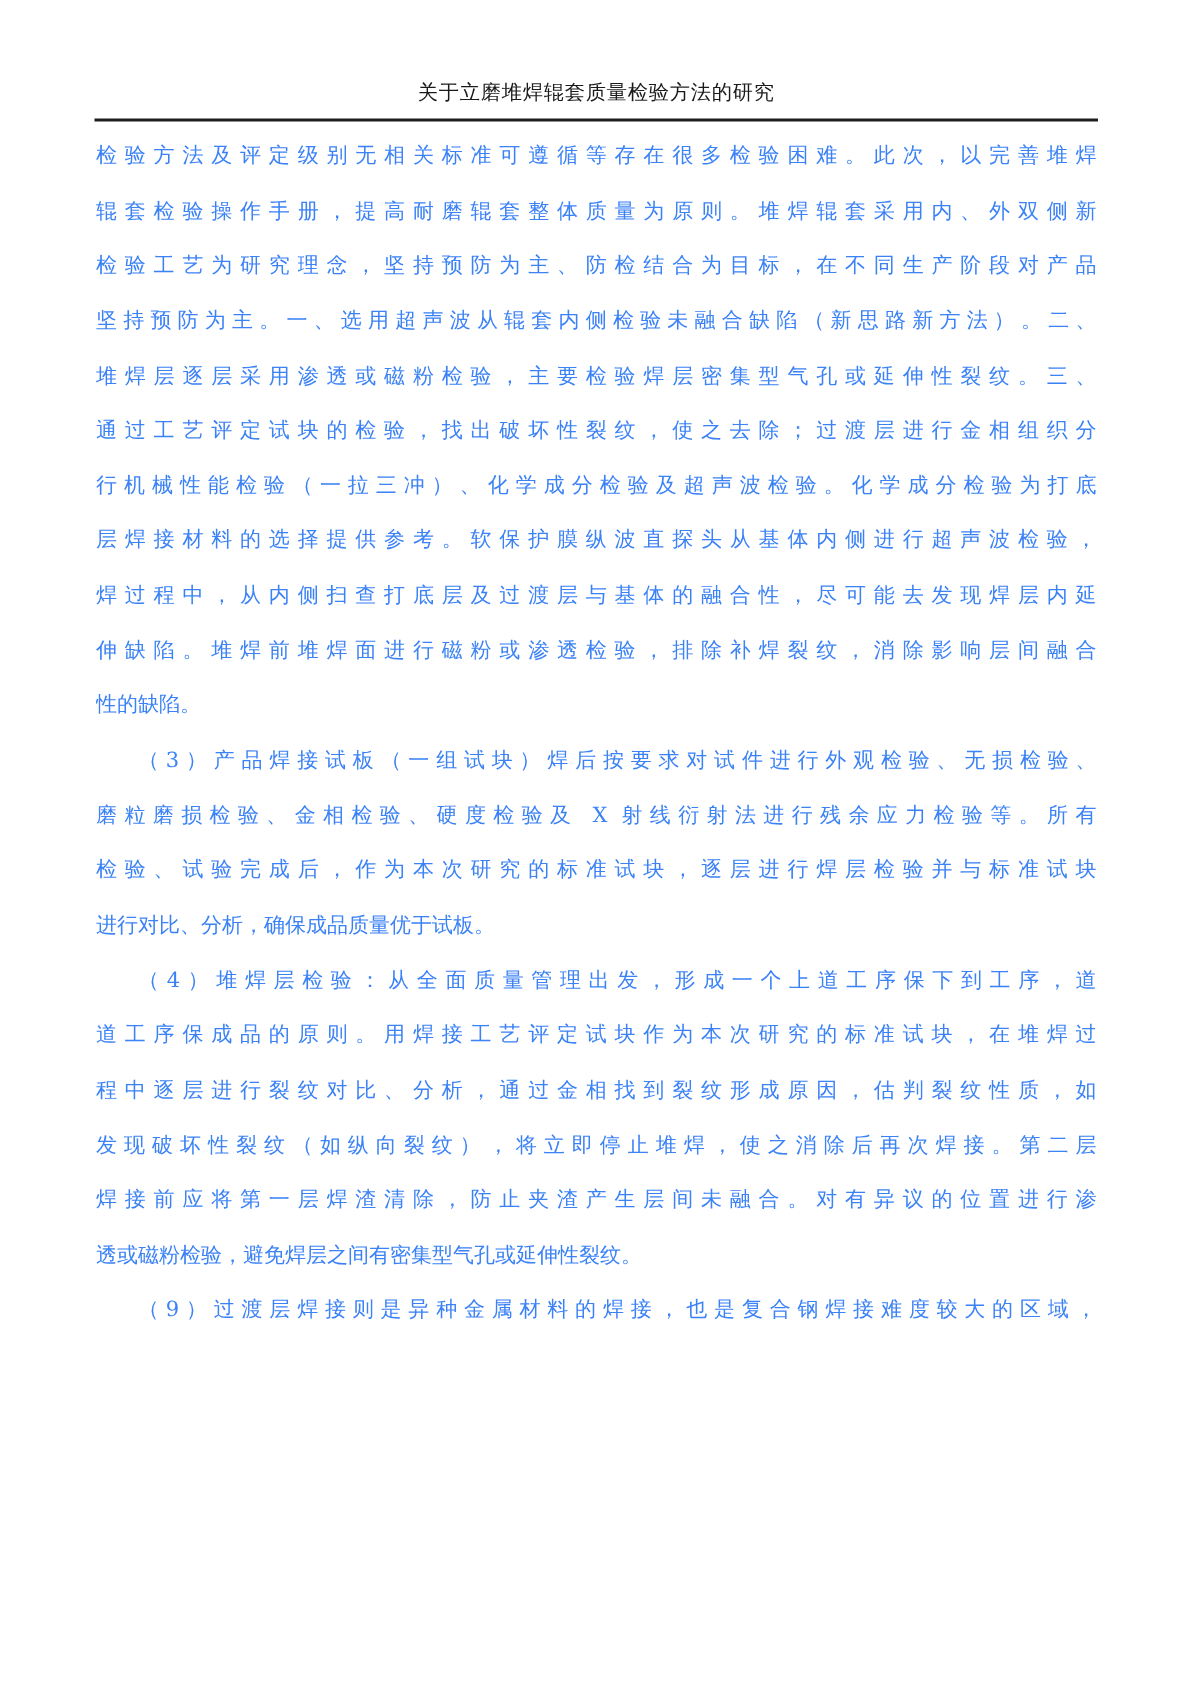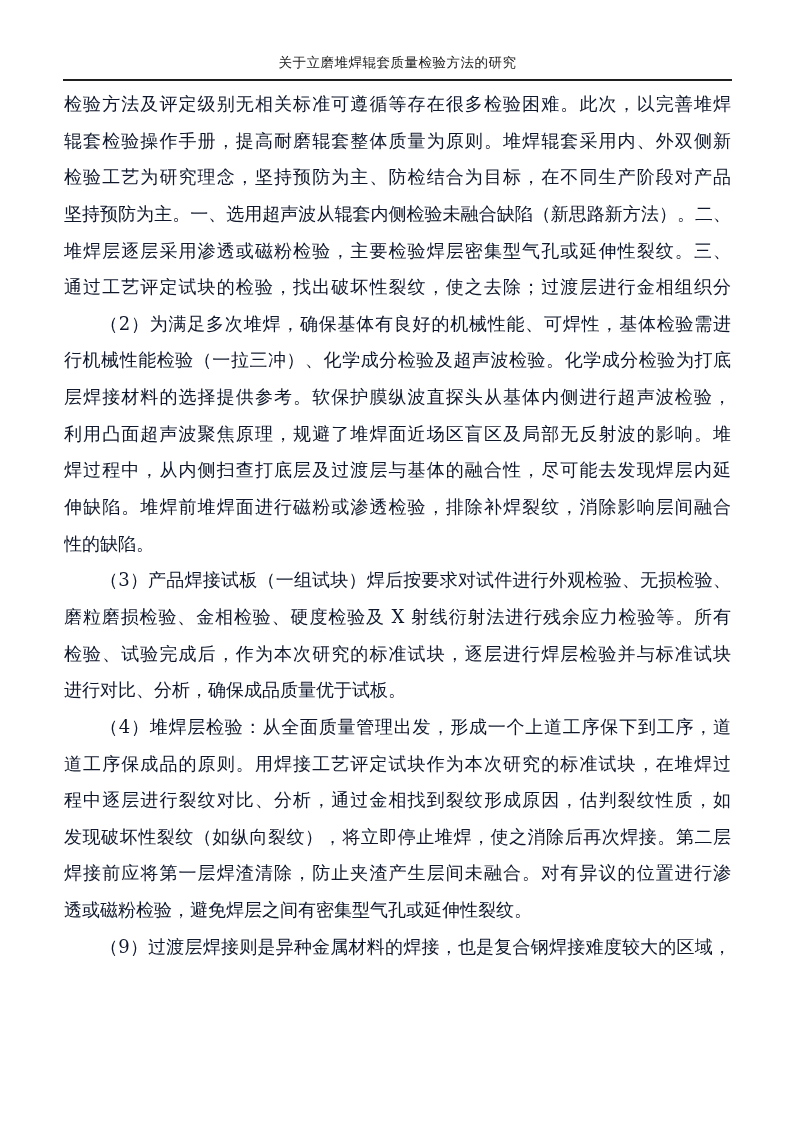--- a/index.html
+++ b/index.html
@@ -37,26 +37,26 @@
   }
   .body-text {
     position: absolute;
     top: 86px;
     left: 64px;
     width: 667px;
   }
   .line {
     height: 36.65px;
     line-height: 36.65px;
-    font-size: 18px;
+    font-size: 14px;
     text-align: justify;
     text-align-last: justify;
     overflow: hidden;
     white-space: normal;
-    color: #0f172a;
+    color: #3b82f6;
   }
   .line.end {
     text-align-last: left;
   }
   .line.indent {
     text-indent: 2em;
   }
   .footer-rule {
     position: absolute;
     top: 1050px;
@@ -96,24 +96,22 @@
   <div class="header-title">关于立磨堆焊辊套质量检验方法的研究</div>
   <div class="header-rule"></div>
 
   <div class="body-text">
     <div class="line">检验方法及评定级别无相关标准可遵循等存在很多检验困难。此次，以完善堆焊</div>
     <div class="line">辊套检验操作手册，提高耐磨辊套整体质量为原则。堆焊辊套采用内、外双侧新</div>
     <div class="line">检验工艺为研究理念，坚持预防为主、防检结合为目标，在不同生产阶段对产品</div>
     <div class="line">坚持预防为主。一、选用超声波从辊套内侧检验未融合缺陷（新思路新方法）。二、</div>
     <div class="line">堆焊层逐层采用渗透或磁粉检验，主要检验焊层密集型气孔或延伸性裂纹。三、</div>
     <div class="line">通过工艺评定试块的检验，找出破坏性裂纹，使之去除；过渡层进行金相组织分</div>
-    <div class="line indent">（2）为满足多次堆焊，确保基体有良好的机械性能、可焊性，基体检验需进</div>
     <div class="line">行机械性能检验（一拉三冲）、化学成分检验及超声波检验。化学成分检验为打底</div>
     <div class="line">层焊接材料的选择提供参考。软保护膜纵波直探头从基体内侧进行超声波检验，</div>
-    <div class="line">利用凸面超声波聚焦原理，规避了堆焊面近场区盲区及局部无反射波的影响。堆</div>
     <div class="line">焊过程中，从内侧扫查打底层及过渡层与基体的融合性，尽可能去发现焊层内延</div>
     <div class="line">伸缺陷。堆焊前堆焊面进行磁粉或渗透检验，排除补焊裂纹，消除影响层间融合</div>
     <div class="line end">性的缺陷。</div>
     <div class="line indent">（3）产品焊接试板（一组试块）焊后按要求对试件进行外观检验、无损检验、</div>
     <div class="line">磨粒磨损检验、金相检验、硬度检验及 X 射线衍射法进行残余应力检验等。所有</div>
     <div class="line">检验、试验完成后，作为本次研究的标准试块，逐层进行焊层检验并与标准试块</div>
     <div class="line end">进行对比、分析，确保成品质量优于试板。</div>
     <div class="line indent">（4）堆焊层检验：从全面质量管理出发，形成一个上道工序保下到工序，道</div>
     <div class="line">道工序保成品的原则。用焊接工艺评定试块作为本次研究的标准试块，在堆焊过</div>
     <div class="line">程中逐层进行裂纹对比、分析，通过金相找到裂纹形成原因，估判裂纹性质，如</div>

